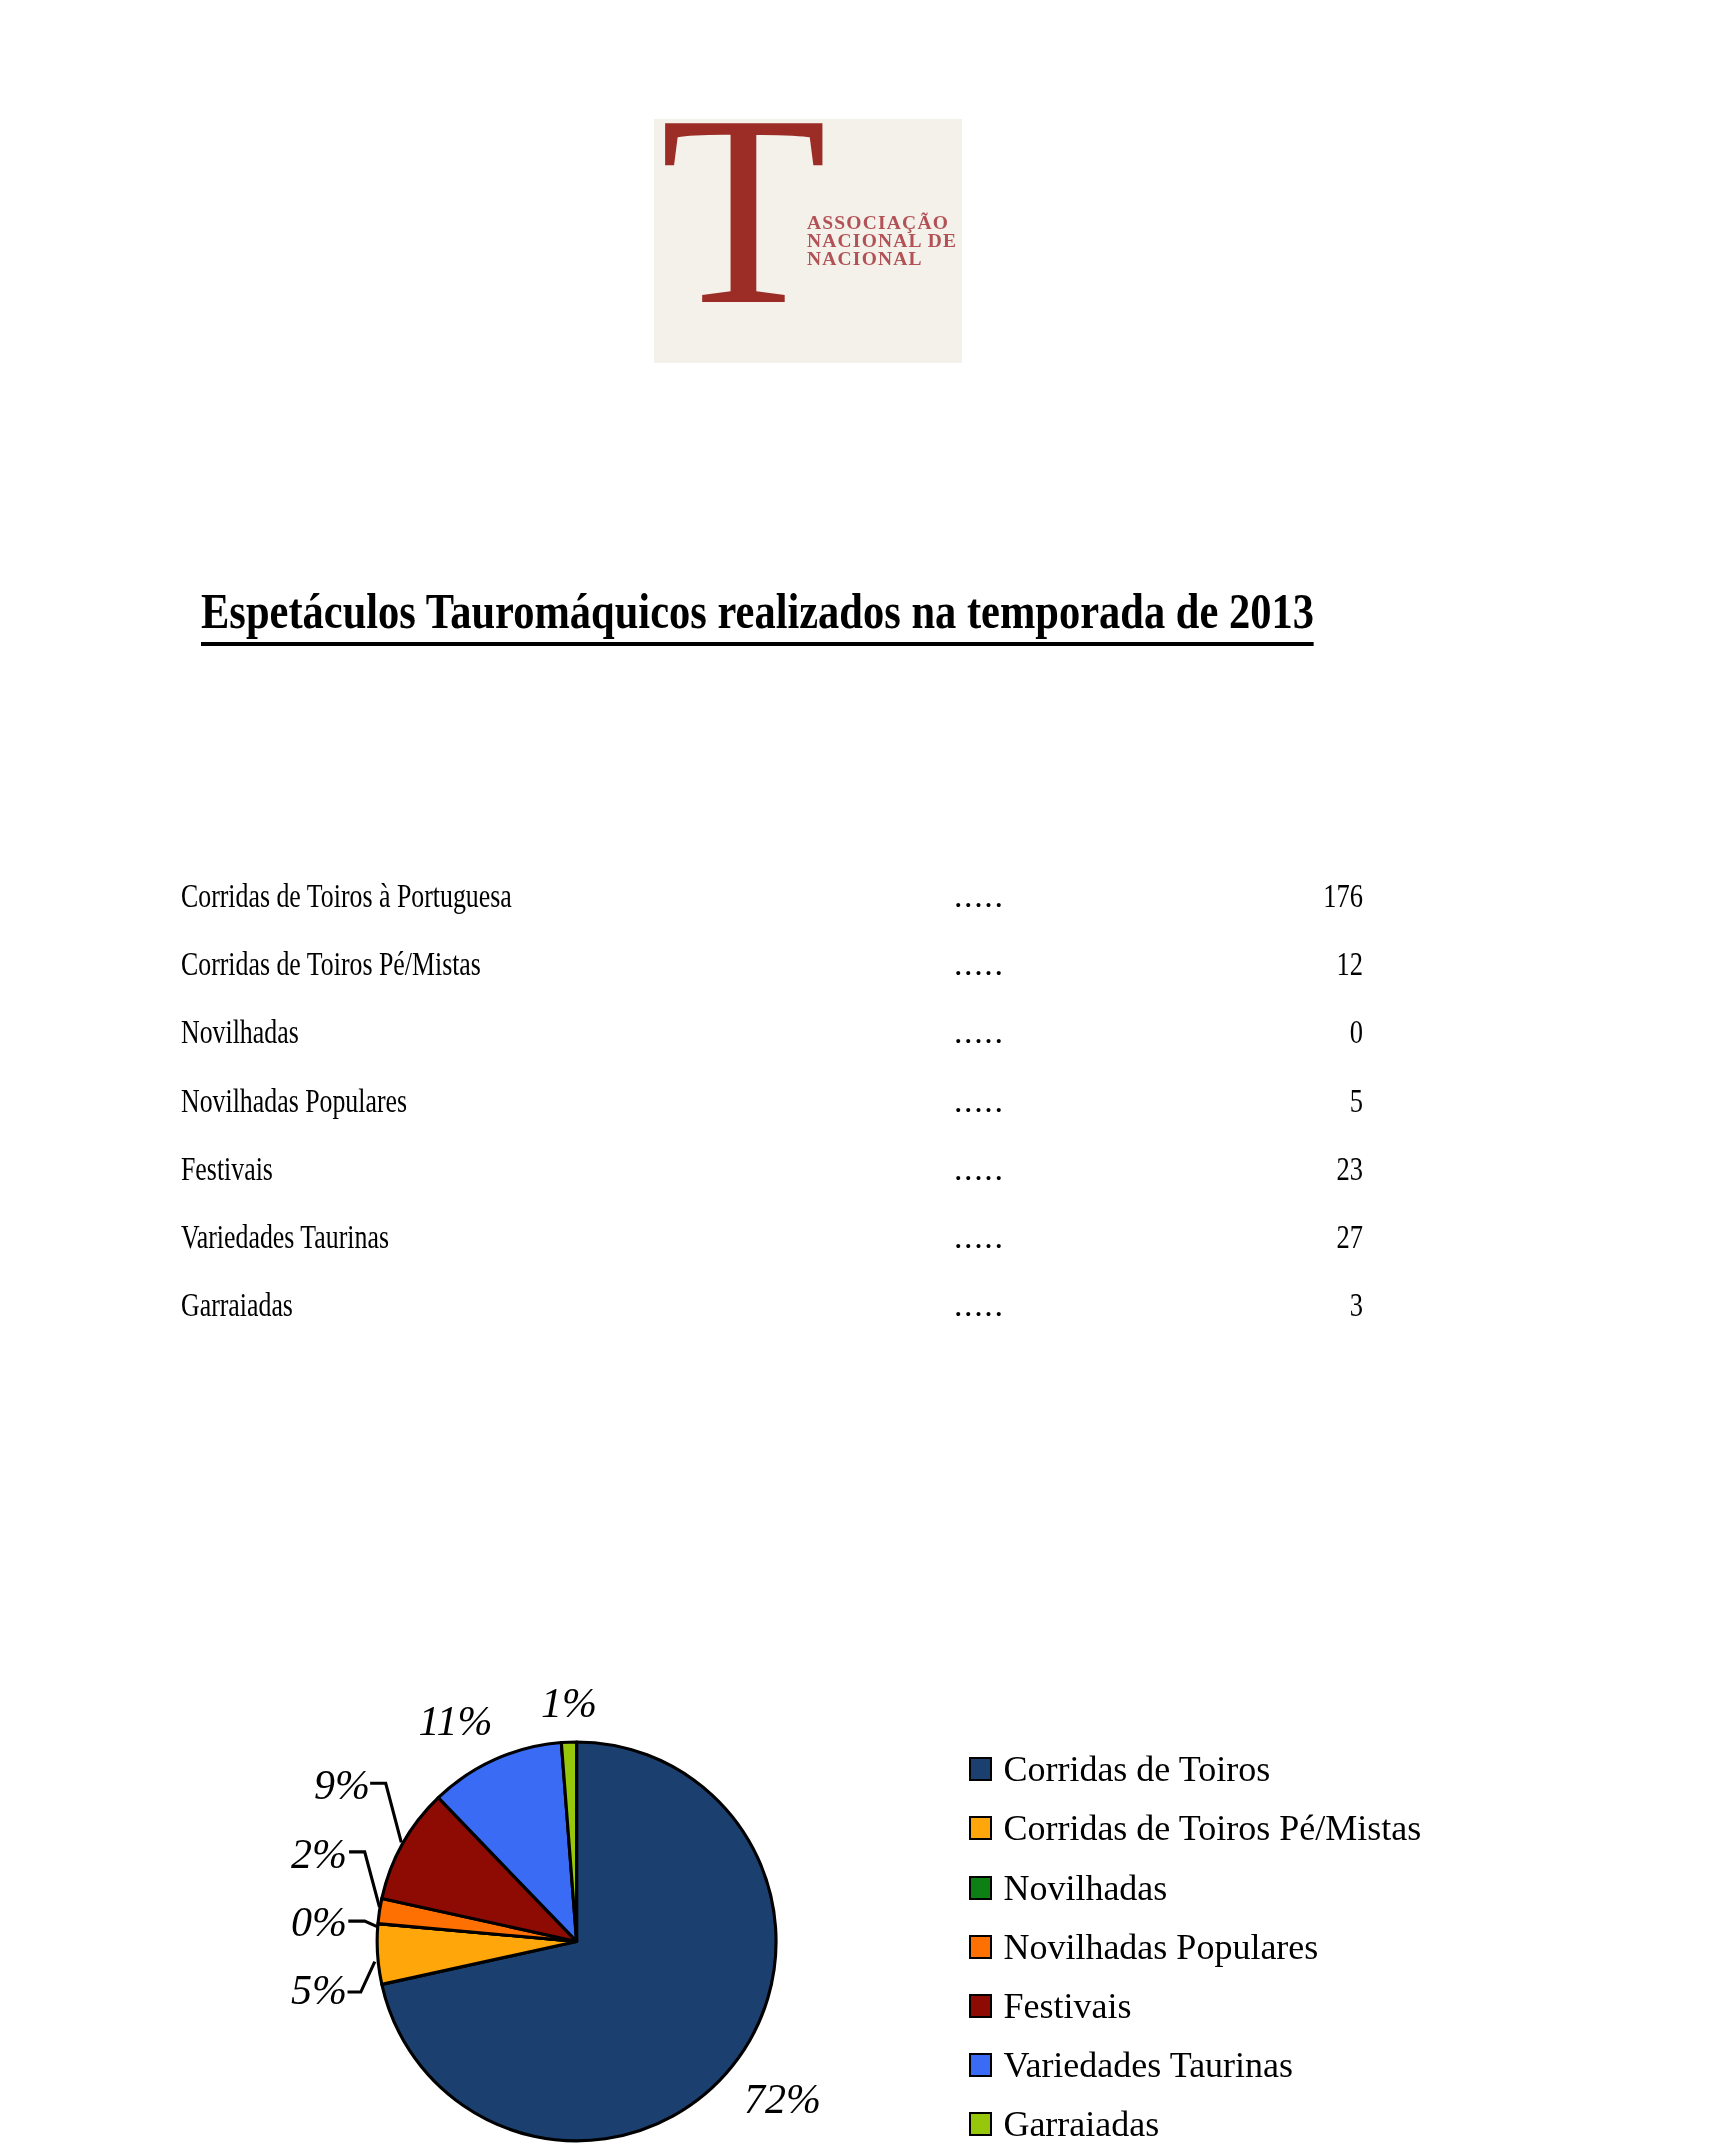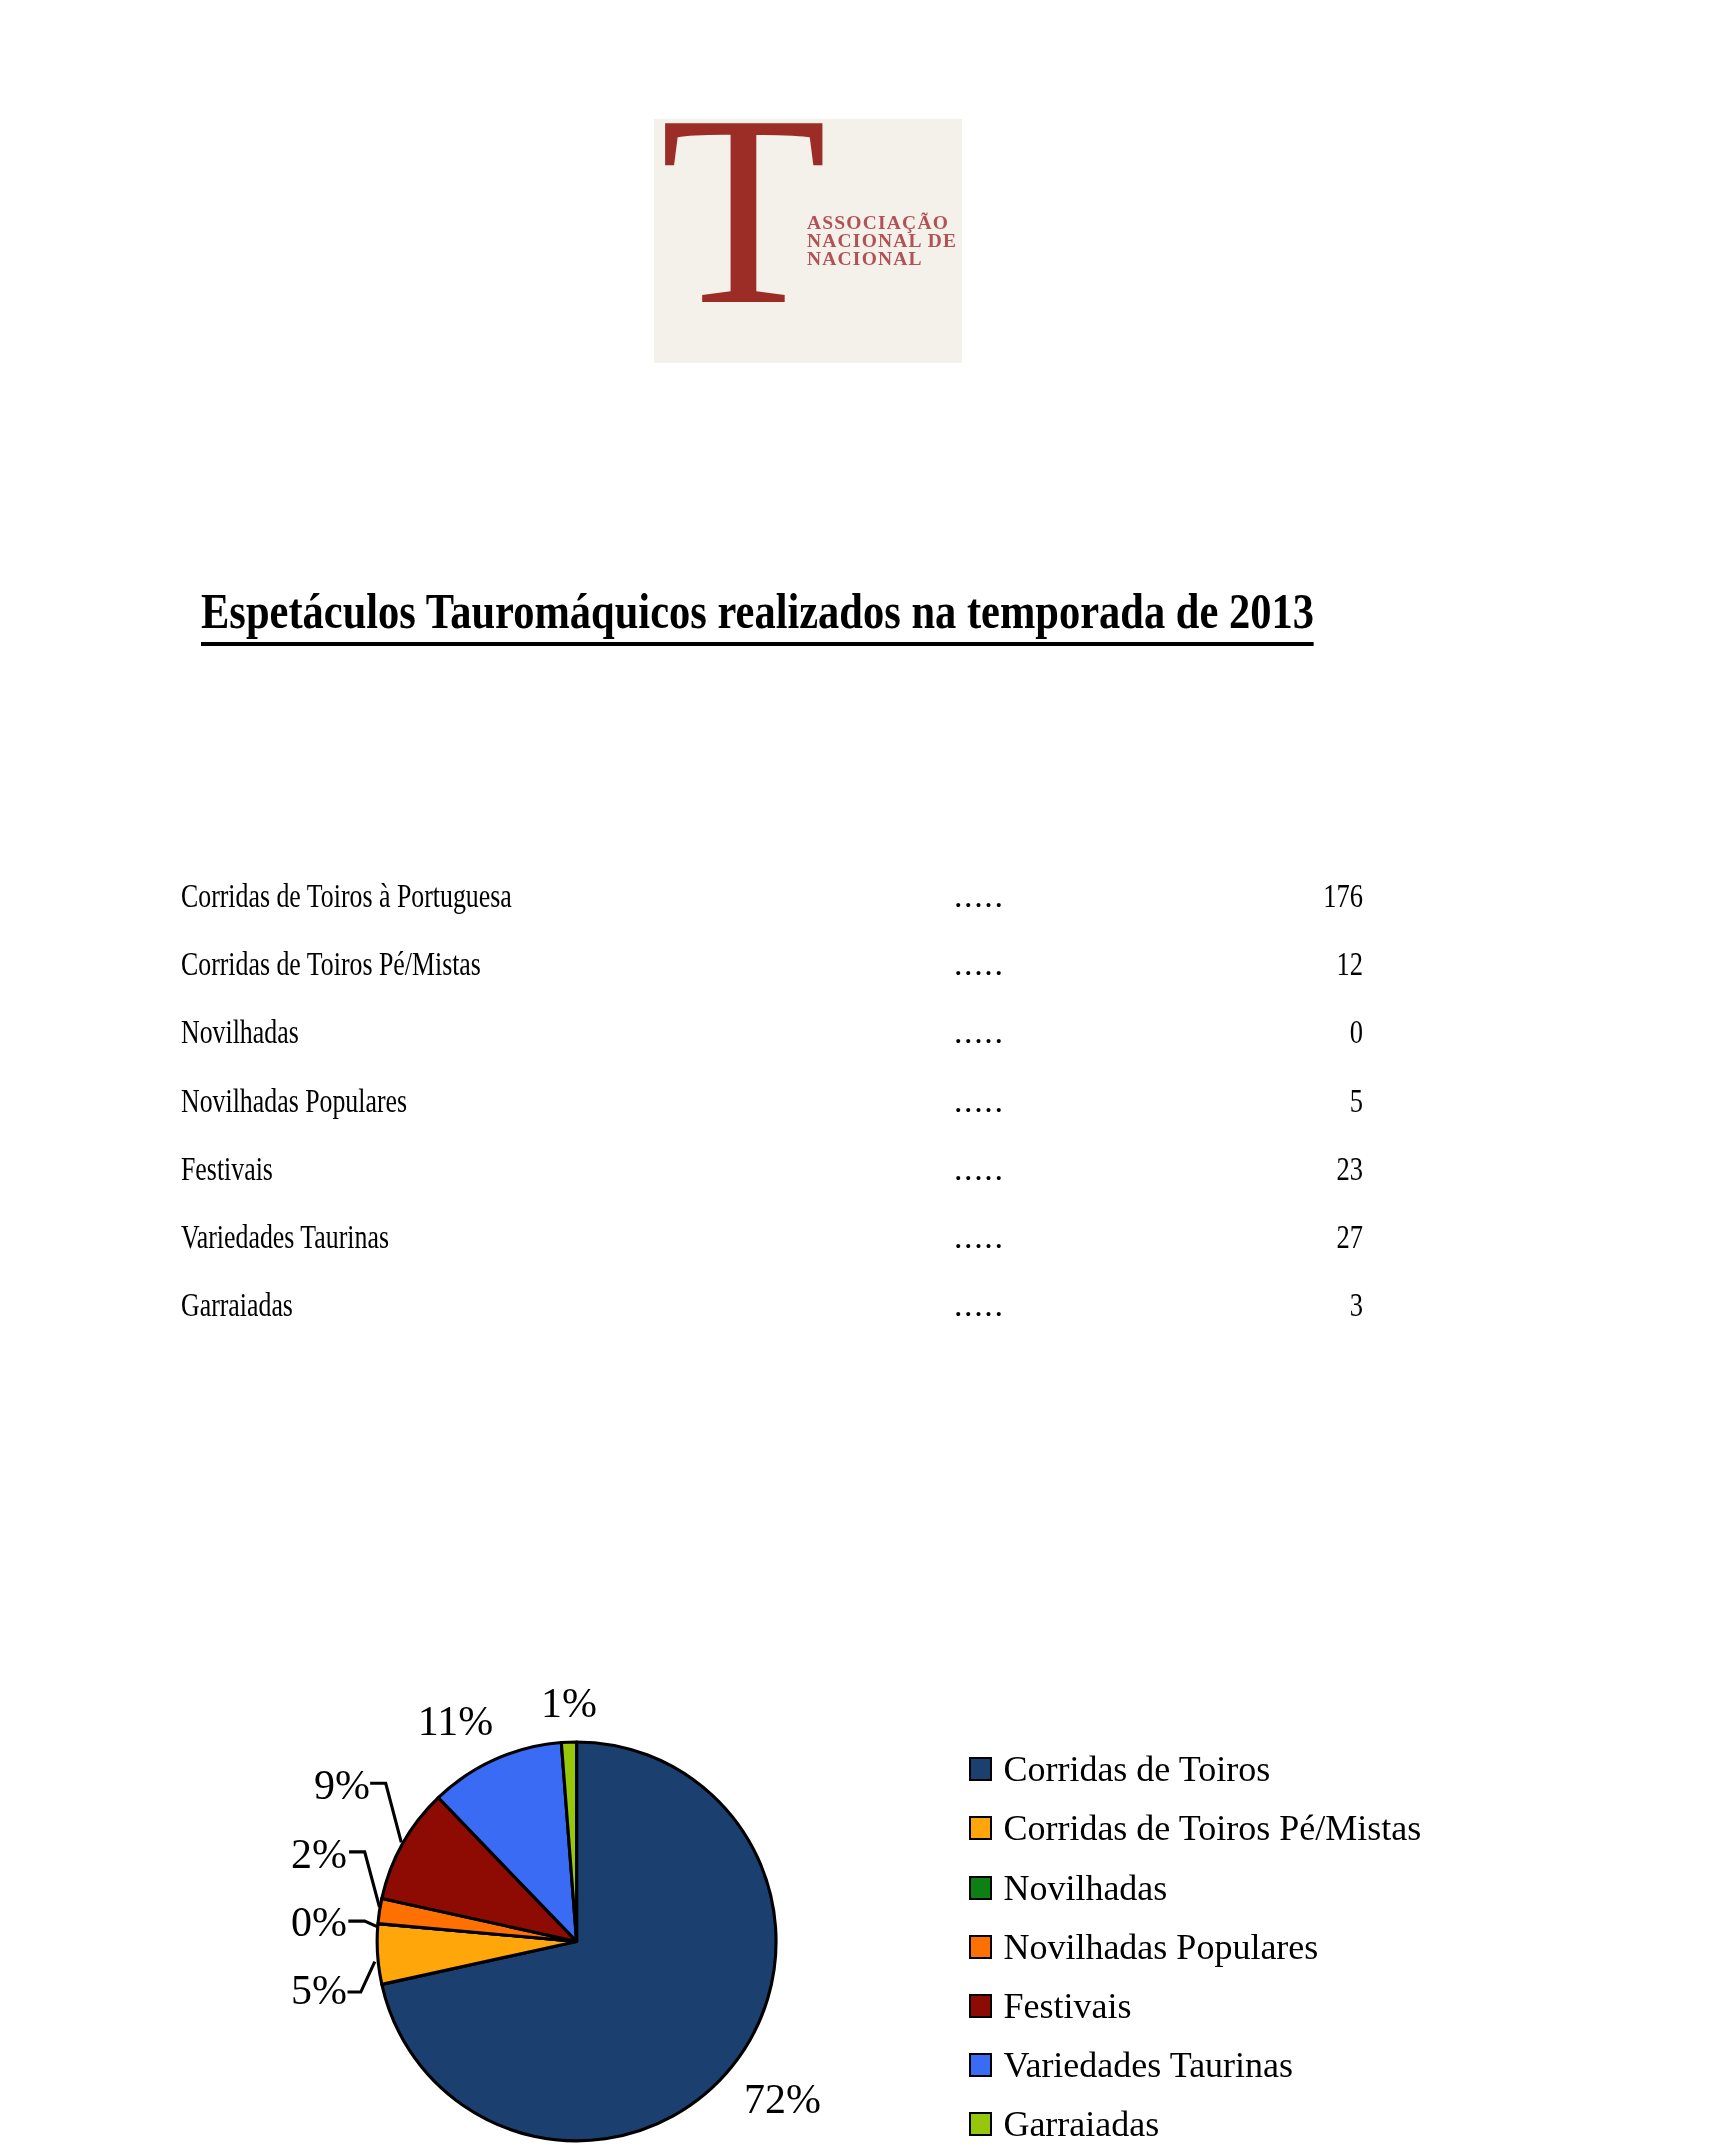--- a/index.html
+++ b/index.html
@@ -22,21 +22,21 @@
   .lrow .lab{position:absolute;left:181px;top:0;white-space:nowrap;display:inline-block;
              transform:scaleX(0.76);transform-origin:0 50%;}
   .lrow .dots{position:absolute;left:954px;top:0;letter-spacing:1.6px;}
   .lrow .val{position:absolute;right:320px;top:0;display:inline-block;
              transform:scaleX(0.78);transform-origin:100% 50%;}
   .r0{top:879px}.r1{top:947px}.r2{top:1015px}.r3{top:1084px}
   .r4{top:1152px}.r5{top:1220px}.r6{top:1288px}
 
   
   .pie-svg{position:absolute;left:0;top:1636px;}
-  .pct{position:absolute;font-size:42px;line-height:1;white-space:nowrap;}
+  .pct{position:absolute;font-size:42px;line-height:1;white-space:nowrap;font-style:italic;}
   .pl0{left:744px;top:2078px;width:86px;}
   .pl1{left:234px;top:1969px;width:113px;text-align:right;}
   .pl2{left:234px;top:1901px;width:113px;text-align:right;}
   .pl3{left:234px;top:1833px;width:113px;text-align:right;}
   .pl4{left:257px;top:1764px;width:113px;text-align:right;}
   .pl5{left:409px;top:1700px;width:93px;text-align:center;}
   .pl6{left:530px;top:1682px;width:78px;text-align:center;}
 
   
   .leg{position:absolute;left:925px;height:44px;display:flex;align-items:center;padding-left:44px;}

